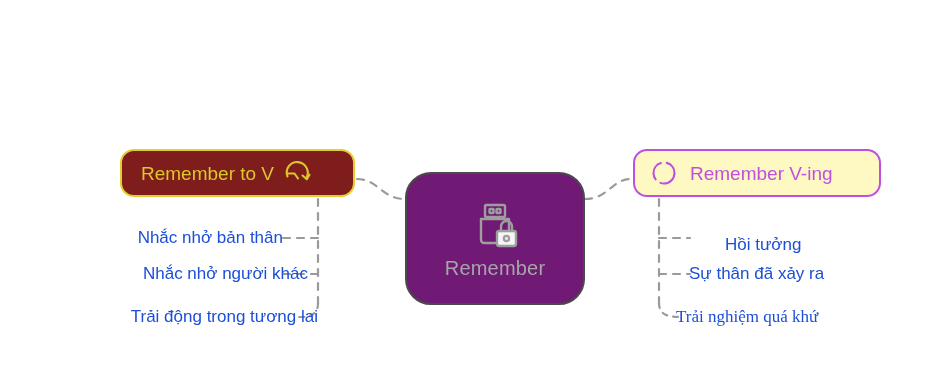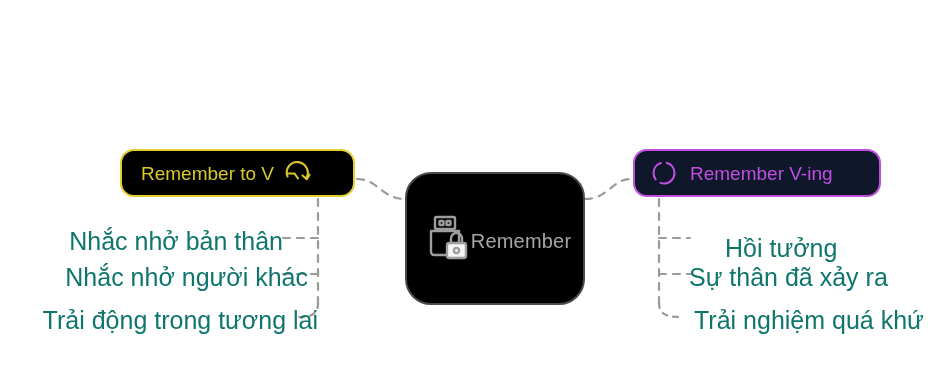--- a/index.html
+++ b/index.html
@@ -29,23 +29,23 @@
   
   .center-node {
     position: absolute;
     left: 405px;
     top: 172px;
     width: 180px;
     height: 133px;
     box-sizing: border-box;
     border: 2px solid #4a4a4a;
     border-radius: 26px;
-    background: #000000;
+    background: #701a75;
     display: flex;
-    flex-direction: row;
+    flex-direction: column;
     align-items: center;
     justify-content: center;
   }
   .center-icon {
     width: 52px;
     height: 52px;
     margin-bottom: 2px;
   }
   .center-label {
     font-size: 20px;
@@ -64,31 +64,31 @@
     border-style: solid;
     display: flex;
     align-items: center;
     height: 48px;
   }
   .pill-left {
     left: 120px;
     top: 149px;
     width: 235px;
     padding: 0 14px 0 19px;
-    background: #000000;
+    background: #7f1d1d;
     border-color: #e2cf2f;
     justify-content: flex-start;
     text-align: right;
   }
   .pill-right {
     left: 633px;
     top: 149px;
     width: 248px;
     padding: 0 18px 0 14px;
-    background: #0f172a;
+    background: #fef9c3;
     border-color: #c04ee0;
     justify-content: flex-start;
   }
   .pill-label {
     font-size: 19px;
     line-height: 1;
     white-space: nowrap;
   }
   .pill-left .pill-label { color: #d9c72b; }
   .pill-right .pill-label { color: #c04ee0; }
@@ -96,35 +96,35 @@
     width: 30px;
     height: 30px;
     flex: 0 0 auto;
   }
   .pill-left .pill-icon { margin-left: 9px; }
   .pill-right .pill-icon { margin-right: 11px; }
 
   
   .leaf {
     position: absolute;
-    font-size: 25px;
-    color: #0f766e;
+    font-size: 17px;
+    color: #1d4ed8;
     line-height: 1;
     white-space: nowrap;
   }
   .leaf-left  { text-align: right; }
   .leaf-right { text-align: left; }
 
   .l1 { right: 651px; top: 229px; }
   .l2 { right: 626px; top: 265px; }
   .l3 { right: 616px; top: 308px; }
 
   .r1 { left: 725px; top: 229px; margin-top: 7px; }
   .r2 { left: 689px; top: 265px; }
-  .r3 { left: 694px; top: 308px; }
+  .r3 { left: 676px; top: 308px; font-family: Liberation Serif, serif; }
 </style>
 </head>
 <body>
 
 <div id="canvas">
 
   <svg id="edges" viewBox="0 0 934 387" xmlns="http://www.w3.org/2000/svg">
     <g fill="none" stroke="#9a9a9a" stroke-width="2.2" stroke-linecap="round">
 
       <path d="M 357 179 C 378 179 382 199 405 199" stroke-dasharray="7 7"></path>

